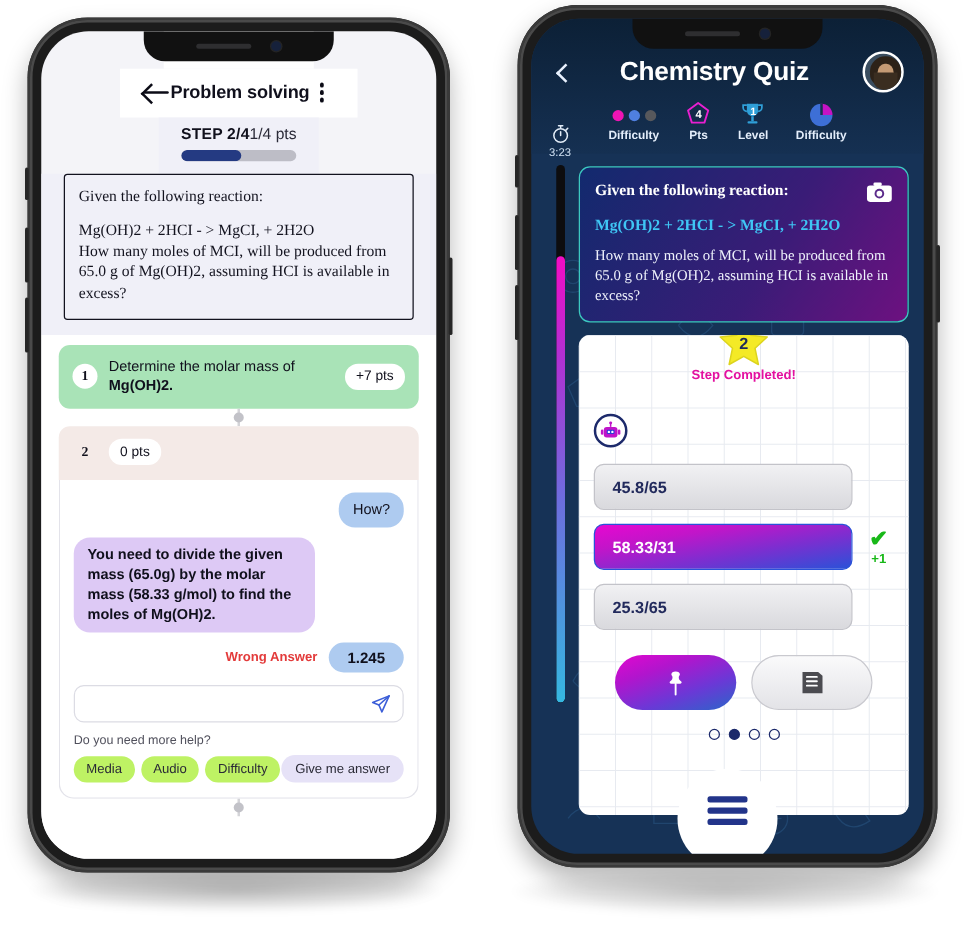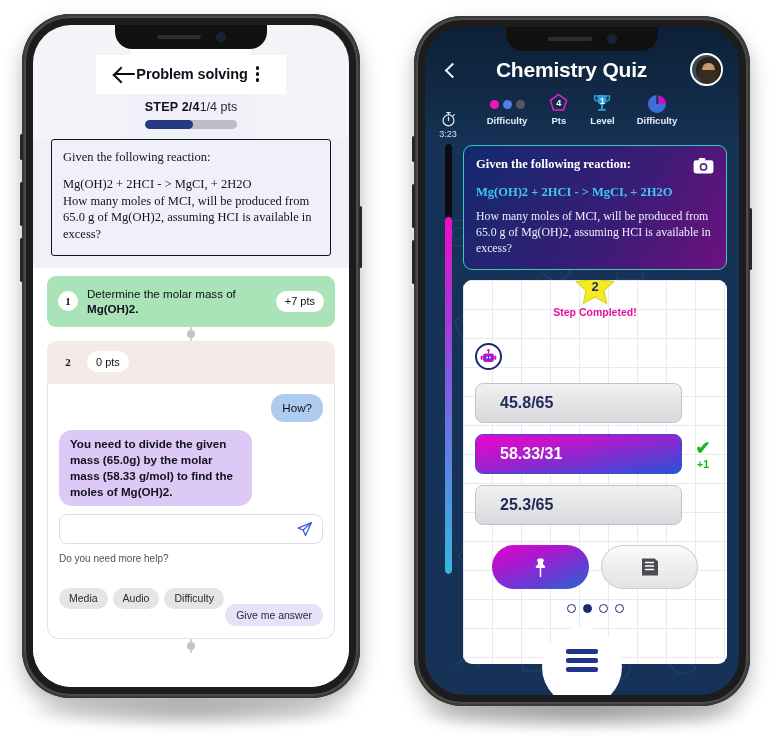--- a/index.html
+++ b/index.html
@@ -33,21 +33,21 @@
     
     content: "";
     position: absolute;
     left: 2px; top: 2px; right: 2px; bottom: 2px;
     border-radius: 46px;
     border: 2px solid #4a4a4a;
     pointer-events: none;
     z-index: 6;
   }
   #phone-left  { left: 22px;  top: 14px; width: 338px; height: 684px; }
-  #phone-right { left: 414px; top: 16px; width: 336px; height: 690px; }
+  #phone-right { left: 414px; top: 4px; width: 336px; height: 690px; }
 
   .screen {
     position: relative;
     width: 100%; height: 100%;
     border-radius: 38px;
     overflow: hidden;
     background: #fff;
     align-items: center;
   }
 
@@ -145,22 +145,22 @@
   .wrong-label { font-size:10.5px; font-weight:bold; color:#e33b3b; }
   .answer-chip { background:#aecbf0; border-radius:13px; padding:5px 15px; font-size:12px; font-weight:bold; color:#10101c;}
 
   .chat-input { display:flex; align-items:center; border:1.3px solid #dcdce4; border-radius:8px; height:30px; padding:0 9px; margin-bottom:9px; }
   .chat-input input { flex:1; border:none; outline:none; font-size:11.5px; font-family:"Liberation Sans",sans-serif; color:#10101c; background:transparent;}
   .icon-send { width:17px;height:17px; flex:0 0 17px; }
 
   .help-label { font-size:10px; color:#50505c; margin-bottom:6px;}
   .help-row { display:flex; align-items:center; justify-content:space-between; }
   .help-chips { display:flex; gap:5px; }
-  .chip { background:#e5e5e5; border-radius:13px; padding:4.5px 10px; font-size:10.5px; color:#2a2a36; cursor:pointer;}
-  .chip.accent { background:#e6e2f7; color:#2a2a36; padding:5px 11px;margin-top:34px; }
+  .chip { background:#bef264; border-radius:13px; padding:4.5px 10px; font-size:10.5px; color:#2a2a36; cursor:pointer;}
+  .chip.accent { background:#e6e2f7; color:#2a2a36; padding:5px 11px; }
 
   
   #screen-right { background:#163256; position:relative; overflow:hidden; }
   .doodle-bg { position:absolute; inset:0; opacity:.30; }
 
   .rp-topbar { position:relative; z-index:10; background: linear-gradient(180deg,#0c2036 0%, #153052 100%); padding: 26px 16px 9px 16px; }
   .rp-titlerow { display:flex; align-items:center; justify-content:space-between; margin-bottom:5px;}
   .icon-back-chevron { width:18px;height:18px;position:relative;cursor:pointer;}
   .icon-back-chevron::after{content:"";position:absolute;left:6px;top:4px;width:9px;height:9px;border-left:2.2px solid #e9f2ff;border-bottom:2.2px solid #e9f2ff;transform:rotate(45deg);}
   .rp-title { font-size:21px; font-weight:bold; color:#ffffff; letter-spacing:-.2px; flex:1; text-align:center; margin-left:-6px;}
@@ -213,21 +213,21 @@
   .step-completed { font-size:10.5px; font-weight:bold; color:#e310a0; margin-top:1px;}
 
   .bot-row { display:flex; align-items:flex-start; gap:0; margin-top:11px; }
   .bot-avatar { width:27px;height:27px;border-radius:50%; background:#fff; border:2.4px solid #1d2a6b; display:flex;align-items:center;justify-content:center; flex:0 0 27px; margin-top:14px; z-index:3; position:relative;}
   .bot-bubble { position:relative; margin-left:-2px; background:#d6d6da; border-radius:11px; padding:9px 11px; font-size:11.3px; line-height:1.42; color:#15151f; flex:1;}
   .bot-bubble::before{content:"";position:absolute;left:-7px;top:18px;width:0;height:0;border-top:7px solid transparent;border-bottom:7px solid transparent;border-right:9px solid #d6d6da;}
   .bot-bubble b{font-weight:bold;}
 
   .options { margin-top:13px; display:flex; flex-direction:column; gap:11px; }
   .opt-row { display:flex; align-items:center; gap:9px; }
-  .opt { flex:1; border-radius:8px; padding:10px 24px; font-size:16px; font-weight:bold; cursor:pointer;}
+  .opt { flex:1; border-radius:8px; padding:10px 14px; font-size:13px; font-weight:bold; cursor:pointer;}
   .opt.plain { background: linear-gradient(180deg,#f1f1f3 0%, #d9d9dd 100%); border:1px solid #c3c3c9; color:#222a5c; }
   .opt.selected { background: linear-gradient(170deg,#e707d1 0%, #c215c9 28%, #7a2fd0 62%, #2a52d8 100%); color:#ffffff; border:1px solid #2a52d8;}
   .opt-mark { width:24px; flex:0 0 24px; display:flex; flex-direction:column; align-items:center; }
   .opt-mark .check { font-size:18px; color:#18b818; font-weight:bold; line-height:1;}
   .opt-mark .plus1 { font-size:10.5px; color:#18b818; font-weight:bold; margin-top:1px;}
 
   .action-row { display:flex; gap:12px; justify-content:center; margin-top:20px; }
   .pill { width:97px; height:44px; border-radius:26px; display:flex;align-items:center;justify-content:center; cursor:pointer;}
   .pill.grad { background: linear-gradient(160deg,#e207cf 0%, #b115cd 30%, #6b38d6 65%, #2a66c9 100%); }
   .pill.white { background: linear-gradient(180deg,#fafafb 0%, #e3e3e7 100%); border:1px solid #c9c9cf; }
@@ -326,20 +326,24 @@
         <div class="step-num">2</div>
         <div class="step-badge">0 pts</div>
       </div>
 
       <div class="chat-panel">
         <div class="bubble-row right">
           <div class="bubble blue">How?</div>
         </div>
         <div class="bubble-row">
           <div class="bubble purple">You need to divide the given mass (65.0g) by the molar mass (58.33 g/mol) to find the moles of Mg(OH)2.</div>
+        </div>
+        <div class="answer-row">
+          <span class="wrong-label">Wrong Answer</span>
+          <span class="answer-chip">1.245</span>
         </div>
         <div class="chat-input">
           <input type="text" placeholder="" style="">
           <svg class="icon-send" viewBox="0 0 20 20">
             <path d="M18 2 L2.5 8.3 L8.4 10.6 L11.2 17 Z" fill="none" stroke="#3d5fd8" stroke-width="1.5" stroke-linejoin="round"></path>
             <path d="M18 2 L8.4 10.6" stroke="#3d5fd8" stroke-width="1.5" stroke-linecap="round"></path>
           </svg>
         </div>
         <div class="help-label">Do you need more help?</div>
         <div class="help-row">

